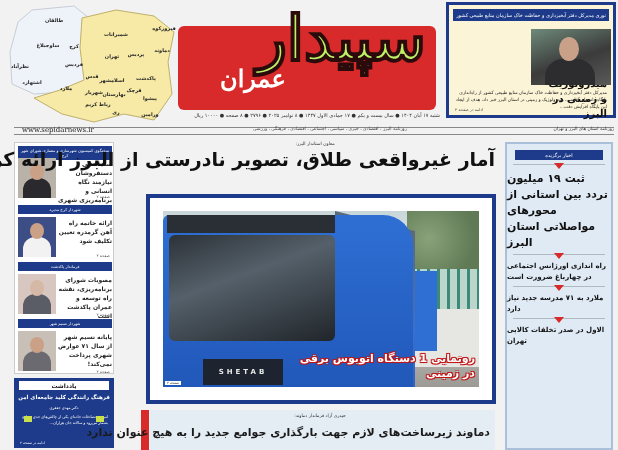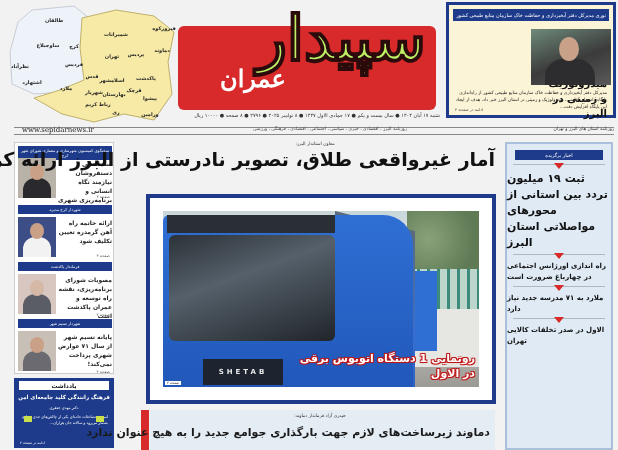--- a/index.html
+++ b/index.html
@@ -195,21 +195,21 @@
     <div class="wall"></div>
     <div class="bus2"></div>
     <div class="bus-side"></div>
     <div class="bus-body"></div>
     <div class="bus-topsign"></div>
     <div class="bus-glass"></div>
     <div class="bus-grille">SHETAB</div>
     <div class="bus-plate"></div>
     <div id="caption" class="rtl">
       <div>رونمایی 1 دستگاه اتوبوس برقی</div>
-      <div>در الاول</div>
+      <div>در زمینی</div>
     </div>
     <div id="photo-credit">صفحه ۲</div>
   </div>
 </div>
 
 <div id="sub-bg" class="abs"></div>
 <div id="sub-tag" class="abs"></div>
 <div id="sub-kicker" class="abs rtl">حیدری آزاد فرماندار دماوند:</div>
 <div id="sub-headline" class="abs rtl">دماوند زیرساخت‌های لازم جهت بارگذاری جوامع جدید را به هیچ عنوان ندارد</div>
 

